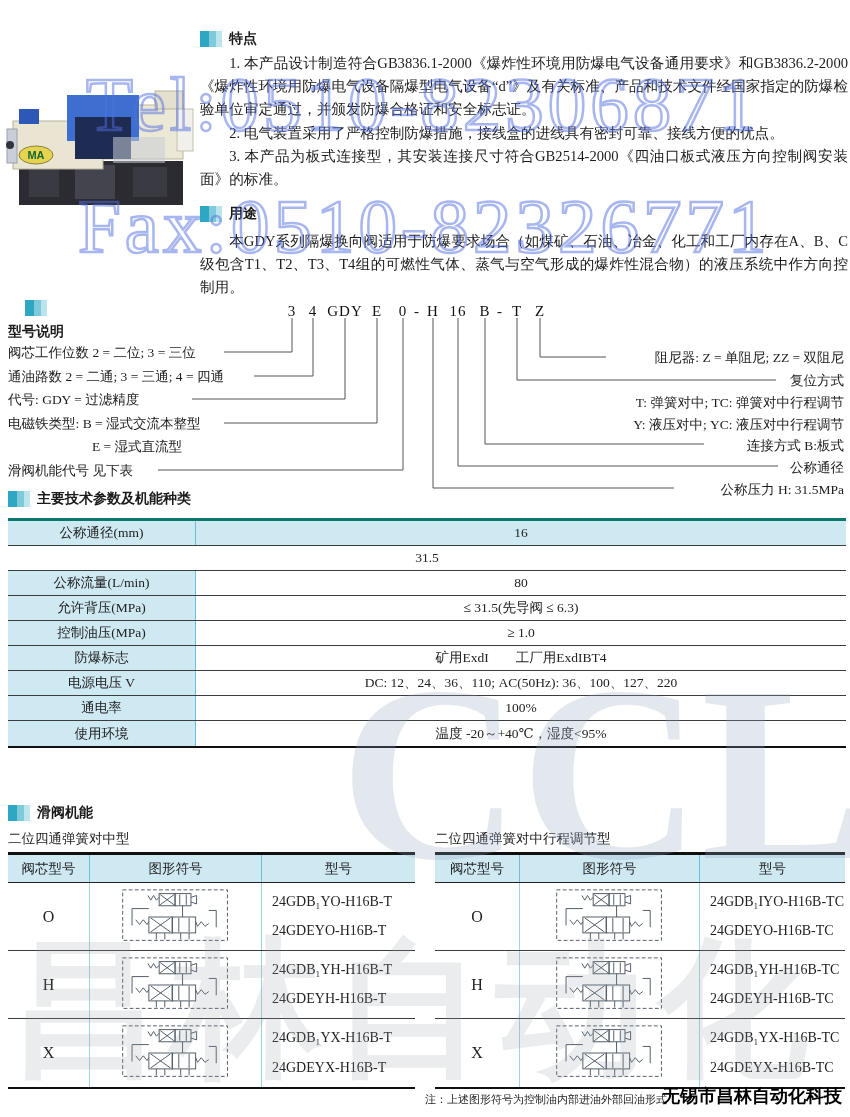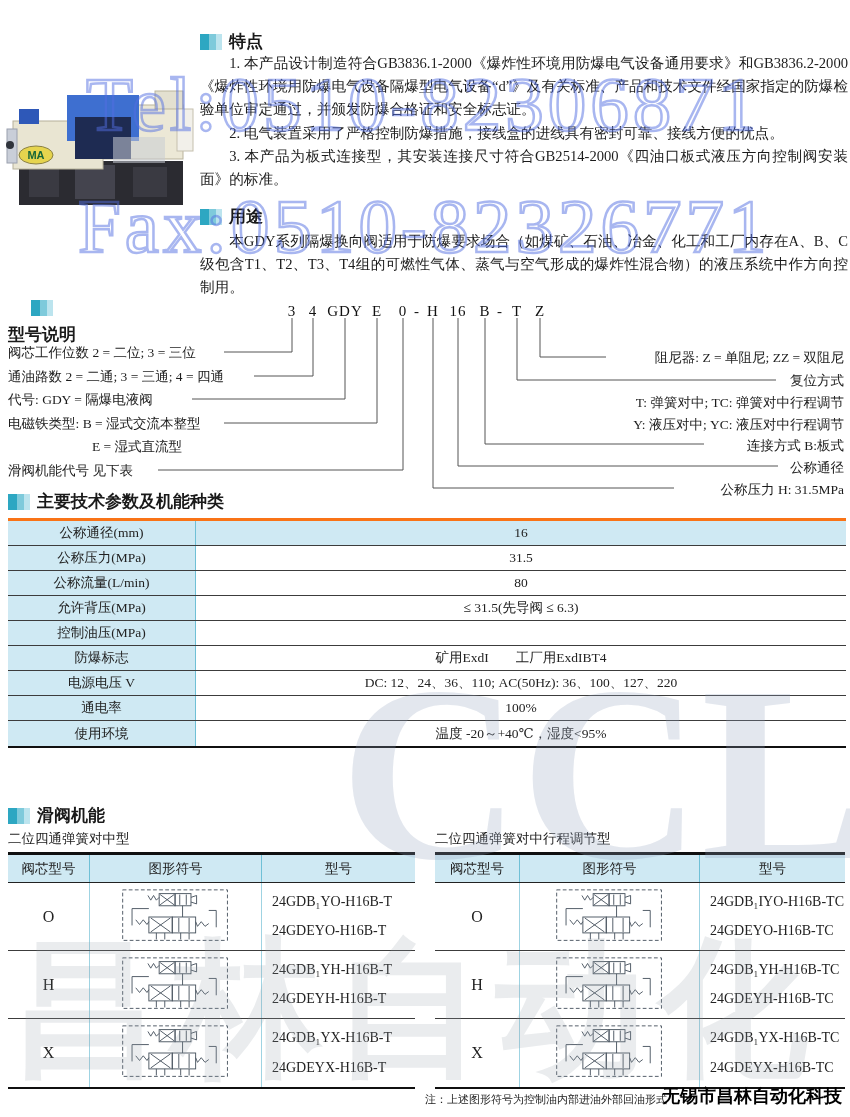--- a/index.html
+++ b/index.html
@@ -8,36 +8,36 @@
     position:relative; overflow:hidden; background:#ffffff;
     font-family:"Liberation Serif","DejaVu Serif",serif; color:#222;
   }
   .abs { position:absolute; }
 
   
   .sec-head { position:absolute; display:flex; align-items:center; gap:7px; }
   .sec-ico { width:22px; height:16px;
     background:linear-gradient(90deg,#2da7c2 0 40%,#7ecadb 40% 72%,#bce4ee 72%); }
   .sec-title { font-family:"Liberation Sans","DejaVu Sans",sans-serif;
-    font-weight:bold; font-size:17px; color:#1a1a1a; }
+    font-weight:bold; font-size:14px; color:#1a1a1a; }
 
   
   .para { position:absolute; left:200px; width:648px; font-size:14.6px;
     line-height:23.2px; text-align:justify; color:#1c1c1c; }
   .para p { text-indent:2em; }
 
   
   .code-part { position:absolute; transform:translateX(-50%); font-size:15px;
     color:#111; white-space:nowrap; letter-spacing:1px; }
   .mlabel { position:absolute; font-size:13.5px; color:#1c1c1c; white-space:nowrap; }
   .mlabel.right { text-align:right;padding-left:13px; }
 
   
   .ptable { position:absolute; left:8px; top:518px; width:838px;
-    border-top:3px solid #f97316; border-bottom:2px solid #101010; }
+    border-top:3px solid #0f766e; border-bottom:2px solid #101010; }
   .prow { display:flex; height:25px; border-bottom:1px solid #3c3c3c; align-items:stretch; }
   .prow:last-child { border-bottom:none; }
   .pcell-l { width:188px; background:#cfe9f3; display:flex; align-items:center;
     justify-content:center; font-size:13.5px; border-right:1px solid #6fc0d6; }
   .pcell-v { flex:1; display:flex; align-items:center; justify-content:center;
     font-size:13.5px; background:#fff; }
   .prow.full .pcell-v { background:#cfe9f3; }
 
   
   .stable { position:absolute; border-top:3px solid #101010; border-bottom:2px solid #101010; }
@@ -190,21 +190,21 @@
     <path d="M540,32 V59 H606"></path>
     <path d="M517,32 V82 H776"></path>
     <path d="M485,32 V146 H704"></path>
     <path d="M458,32 V168 H778"></path>
     <path d="M433,32 V190 H674"></path>
   </g>
 </svg>
 
 <div class="mlabel" style="left:8px;  top:344px;">阀芯工作位数  2 = 二位;  3 = 三位</div>
 <div class="mlabel" style="left:8px;  top:368px;">通油路数  2 = 二通;  3 = 三通;  4 = 四通</div>
-<div class="mlabel" style="left:8px;  top:391px;">代号:  GDY = 隔爆电液阀</div>
+<div class="mlabel" style="left:8px;  top:391px;">代号:  GDY = 过滤精度</div>
 <div class="mlabel" style="left:8px;  top:415px;">电磁铁类型:  B = 湿式交流本整型</div>
 <div class="mlabel" style="left:92px; top:438px;">E = 湿式直流型</div>
 <div class="mlabel" style="left:8px;  top:462px;">滑阀机能代号  见下表</div>
 
 <div class="mlabel right" style="right:6px; top:349px;">阻尼器:  Z = 单阻尼;   ZZ = 双阻尼</div>
 <div class="mlabel right" style="right:6px; top:372px;">复位方式</div>
 <div class="mlabel right" style="right:6px; top:394px;">T:  弹簧对中;  TC:  弹簧对中行程调节</div>
 <div class="mlabel right" style="right:6px; top:416px;">Y:  液压对中;  YC:  液压对中行程调节</div>
 <div class="mlabel right" style="right:6px; top:437px;">连接方式   B:板式</div>
 <div class="mlabel right" style="right:6px; top:459px;">公称通径</div>
@@ -214,33 +214,33 @@
   <span class="sec-ico"></span>
   <span class="sec-title">主要技术参数及机能种类</span>
 </div>
 
 <div class="ptable">
   <div class="prow full">
     <div class="pcell-l">公称通径(mm)</div>
     <div class="pcell-v">16</div>
   </div>
   <div class="prow">
-    <div class="pcell-l">公称压力(MPa)</div>
     <div class="pcell-v">31.5</div>
   </div>
   <div class="prow">
     <div class="pcell-l">公称流量(L/min)</div>
     <div class="pcell-v">80</div>
   </div>
   <div class="prow">
     <div class="pcell-l">允许背压(MPa)</div>
     <div class="pcell-v">≤ 31.5(先导阀 ≤ 6.3)</div>
   </div>
   <div class="prow">
     <div class="pcell-l">控制油压(MPa)</div>
+    <div class="pcell-v">≥ 1.0</div>
   </div>
   <div class="prow">
     <div class="pcell-l">防爆标志</div>
     <div class="pcell-v">矿用ExdI　　工厂用ExdIBT4</div>
   </div>
   <div class="prow">
     <div class="pcell-l">电源电压 V</div>
     <div class="pcell-v">DC: 12、24、36、110;  AC(50Hz): 36、100、127、220</div>
   </div>
   <div class="prow">

